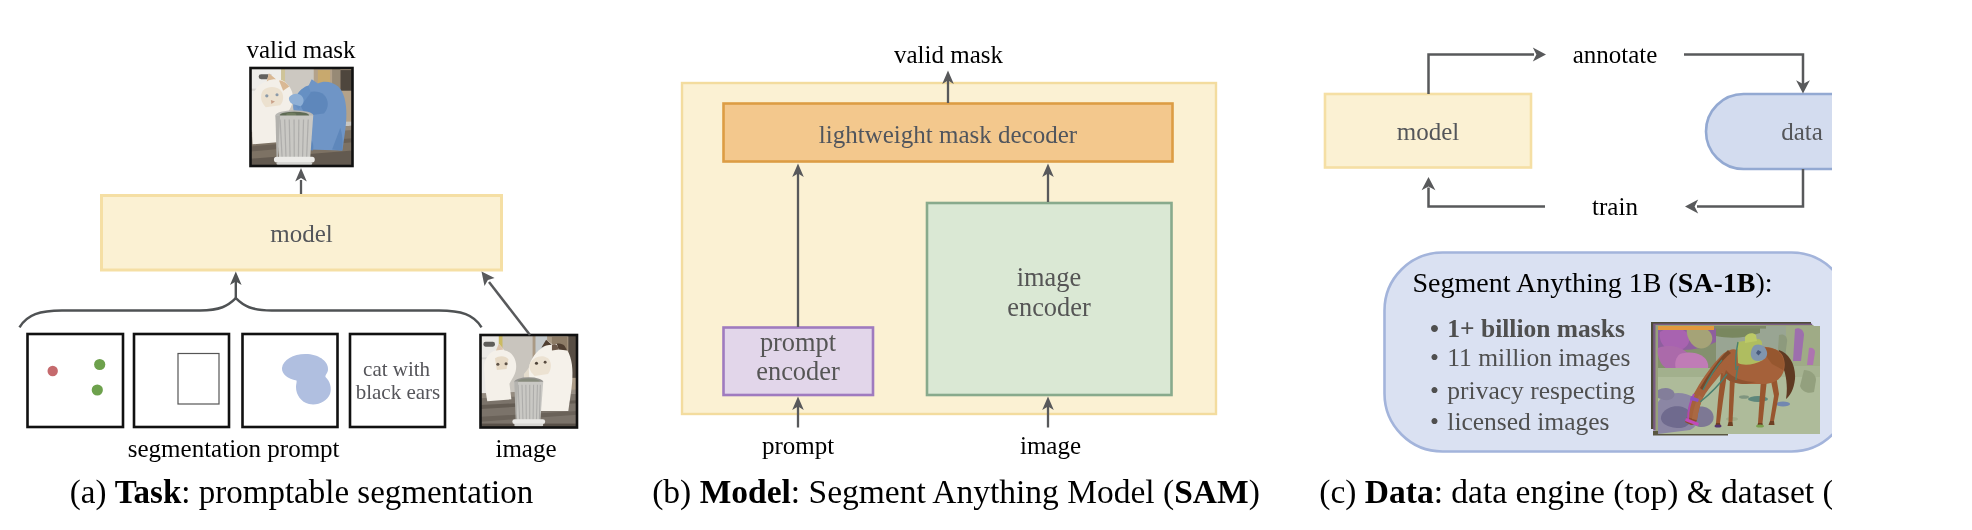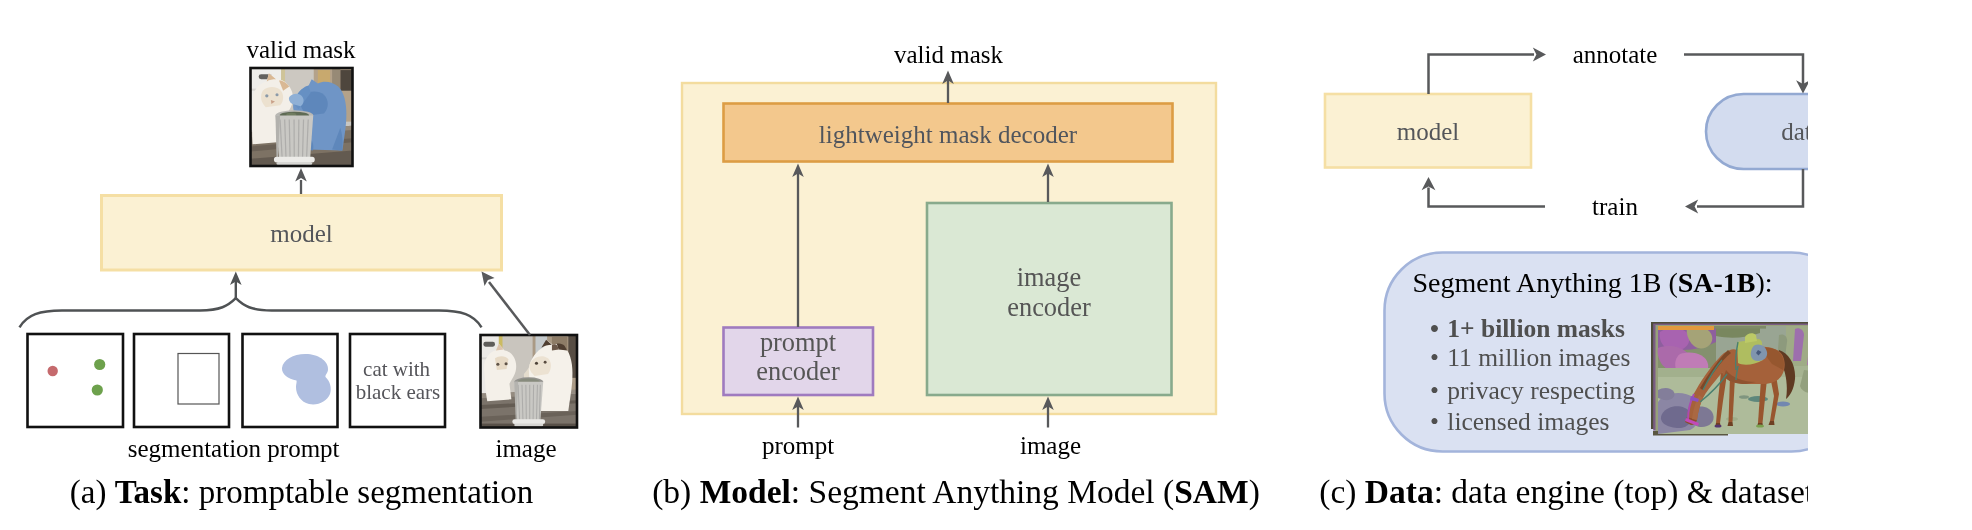--- a/index.html
+++ b/index.html
@@ -1,16 +1,16 @@
 <!DOCTYPE html>
 <html><head>
 <meta charset="utf-8">
 <style>
   html,body{margin:0;padding:0;background:#ffffff;}
-  #c{position:relative;width:1808px;height:530px;overflow:hidden;font-family:"Liberation Serif",serif;}
+  #c{position:relative;width:1808px;height:530px;overflow:hidden;font-family:"Liberation Serif",serif;padding-left:24px;}
   #c svg{position:absolute;top:0;left:0;display:block;}
   text{font-family:"Liberation Serif",serif;}
 </style>
 </head>
 <body>
 <div id="c">
 <svg width="1972" height="530" viewBox="0 0 1972 530">
 
 <g id="panelA">
 

